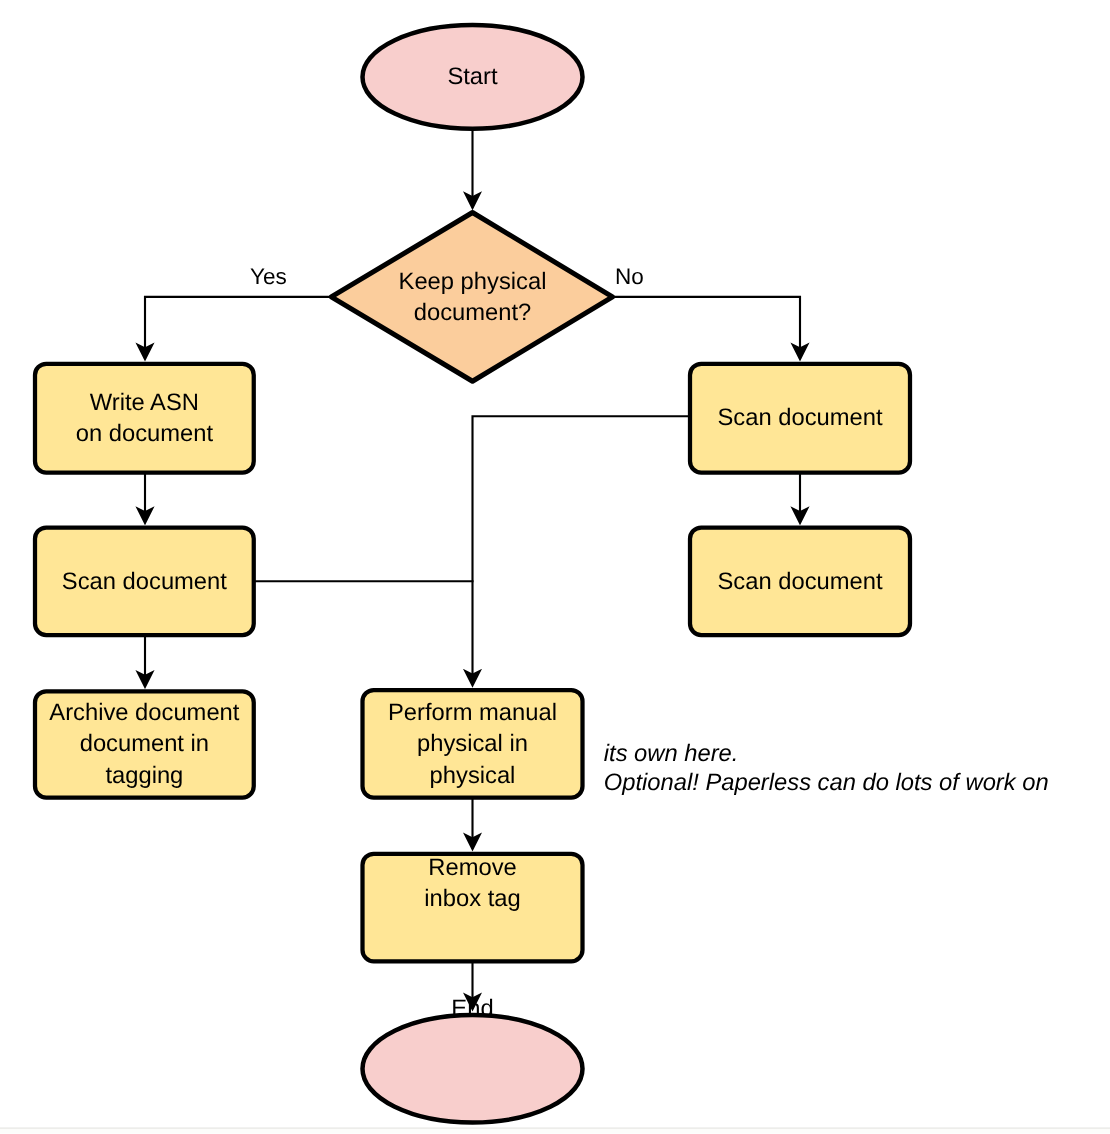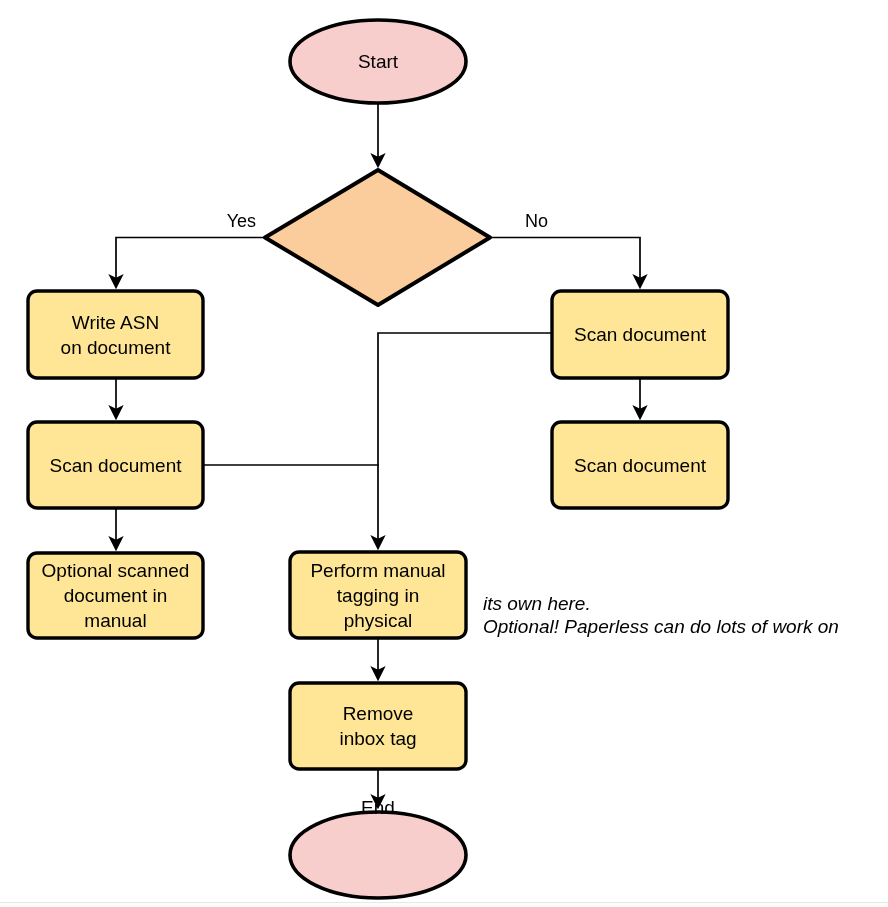--- a/index.html
+++ b/index.html
@@ -13,21 +13,21 @@
   #shapes-svg{position:absolute;left:0;top:0;}
   .node-label{
     position:absolute;
     display:flex;flex-direction:column;
     align-items:center;justify-content:center;
     text-align:center;
     font-size:19px;line-height:25px;color:#000;
   }
   .edge-label{
     position:absolute;
-    display:flex;align-items:center;justify-content:flex-end;
+    display:flex;align-items:center;justify-content:flex-start;
     font-size:18px;color:#000;
   }
   .ln{display:block;}
   #note{
     position:absolute;left:483px;top:592px;width:402px;
     font-size:19px;font-style:italic;line-height:23px;color:#000;
     text-align:left;
   }
   #bottom-edge{
     position:absolute;left:0;top:902px;width:888px;height:5px;
@@ -37,21 +37,21 @@
   #lbl-start      {left:290px;top:20px;  width:176px;height:83px;}
   #lbl-decision   {left:278px;top:171px; width:200px;height:133px;}
   #lbl-yes        {left:200px;top:206px; width:56px; height:30px;}
   #lbl-no         {left:492px;top:206px; width:56px; height:30px;}
   #lbl-write-asn  {left:28px; top:291px; width:175px;height:87px;text-align:center;}
   #lbl-scan-left  {left:28px; top:422px; width:175px;height:86px;}
   #lbl-archive    {left:28px; top:553px; width:175px;height:85px;}
   #lbl-scan-right {left:552px;top:291px; width:176px;height:87px;}
   #lbl-trash      {left:552px;top:422px; width:176px;height:86px;}
   #lbl-tagging    {left:290px;top:552px; width:176px;height:86px;border-radius:20px;}
-  #lbl-remove     {left:290px;top:683px; width:176px;height:86px;text-align:center;}
+  #lbl-remove     {left:290px;top:664px; width:176px;height:86px;text-align:center;}
   #lbl-end        {left:290px;top:764px; width:176px;height:86px;}
 </style>
 </head>
 <body>
 
 <div id="canvas">
 
   <svg id="shapes-svg" width="888" height="907" viewBox="0 0 888 907">
     <defs>
       <marker id="arrowhead" viewBox="0 0 10 10" refX="8.5" refY="5" markerWidth="9" markerHeight="9" orient="auto-start-reverse">
@@ -83,55 +83,59 @@
       <path d="M 203 465 L 378.8 465"></path>
       <path d="M 378 638 L 378 679" marker-end="url(#arrowhead)"></path>
       <path d="M 378 769 L 378 807" marker-end="url(#arrowhead)"></path>
     </g>
   </svg>
 
   <div class="node-label" id="lbl-start">
     <span class="ln">Start</span>
   </div>
 
+  <div class="node-label" id="lbl-decision">
+    <span class="ln">Keep physical</span>
+    <span class="ln">document?</span>
+  </div>
 
   <div class="edge-label" id="lbl-yes">
     <span>Yes</span>
   </div>
 
   <div class="edge-label" id="lbl-no">
     <span>No</span>
   </div>
 
   <div class="node-label" id="lbl-write-asn">
     <span class="ln">Write ASN</span>
     <span class="ln">on document</span>
   </div>
 
   <div class="node-label" id="lbl-scan-left">
     <span class="ln">Scan document</span>
   </div>
 
   <div class="node-label" id="lbl-archive">
-    <span class="ln">Optional scanned</span>
+    <span class="ln">Archive document</span>
     <span class="ln">document in</span>
-    <span class="ln">manual</span>
+    <span class="ln">tagging</span>
   </div>
 
   <div class="node-label" id="lbl-scan-right">
     <span class="ln">Scan document</span>
   </div>
 
   <div class="node-label" id="lbl-trash">
     <span class="ln">Scan document</span>
   </div>
 
   <div class="node-label" id="lbl-tagging">
     <span class="ln">Perform manual</span>
-    <span class="ln">tagging in</span>
+    <span class="ln">physical in</span>
     <span class="ln">physical</span>
   </div>
 
   <div class="node-label" id="lbl-remove">
     <span class="ln">Remove</span>
     <span class="ln">inbox tag</span>
   </div>
 
   <div class="node-label" id="lbl-end">
     <span class="ln">End</span>

